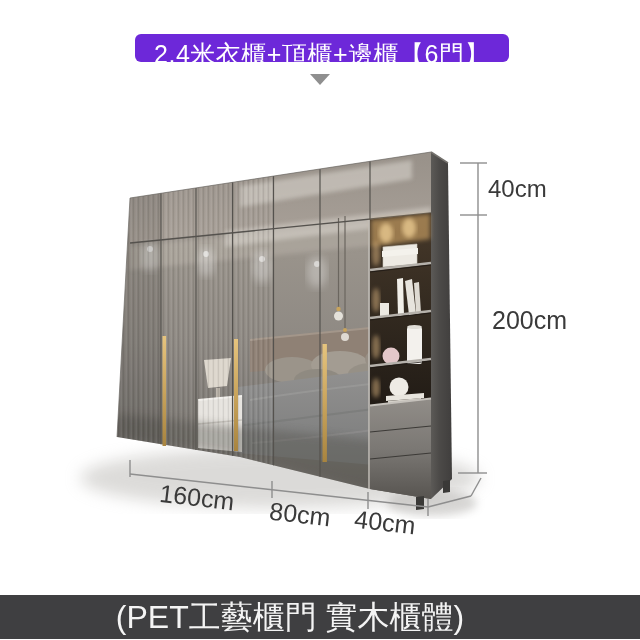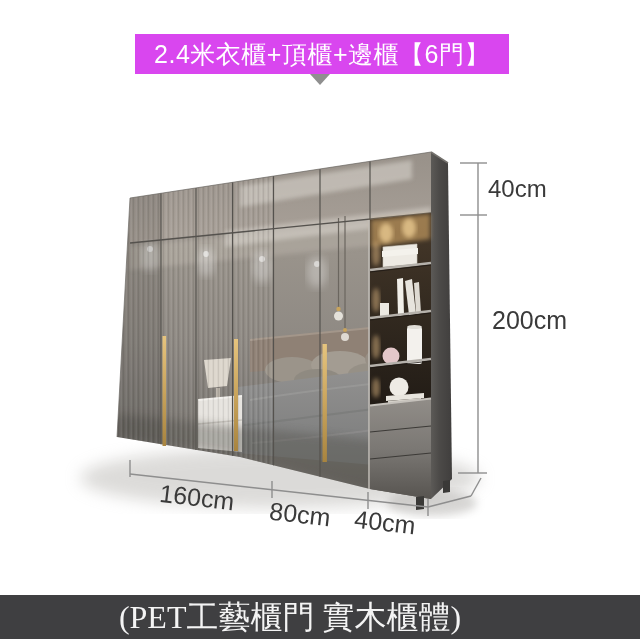--- a/index.html
+++ b/index.html
@@ -1,32 +1,32 @@
 <!DOCTYPE html>
 <html><head>
 <meta charset="utf-8">
 <style>
   html,body{margin:0;padding:0;background:#ffffff;}
   .stage{
     position:relative;width:640px;height:640px;background:#ffffff;overflow:hidden;
     font-family:"Liberation Sans","DejaVu Sans",sans-serif;
   }
   .banner{
-    position:absolute;left:135px;top:34px;width:374px;height:40px;
-    background:#d946ef;border-radius:0;color:#ffffff;
+    position:absolute;left:135px;top:34px;width:374px;height:28px;
+    background:#6d28d9;border-radius:6px;color:#ffffff;
     font-size:25px;line-height:40px;text-align:center;white-space:nowrap;
     letter-spacing:0.5px;
   }
   .banner-pointer{
     position:absolute;left:175px;top:40px;width:0;height:0;
     border-left:10px solid transparent;border-right:10px solid transparent;
     border-top:11px solid #8f8f8f;
   }
   .footer{
-    position:absolute;left:0;top:595px;width:640px;height:44px;background:#3f3f41;font-family:Liberation Serif, serif;
+    position:absolute;left:0;top:595px;width:640px;height:44px;background:#3f3f41;
   }
   .footer-text{
     display:block;width:100%;height:45px;color:#f4f4f4;font-size:32px;line-height:45px;
     text-align:center;white-space:nowrap;transform:translateX(-30px);
   }
   svg{position:absolute;left:0;top:0;}
   .dim-label{fill:#3a3a3a;font-family:"Liberation Sans","DejaVu Sans",sans-serif;}
 </style>
 </head>
 <body>

